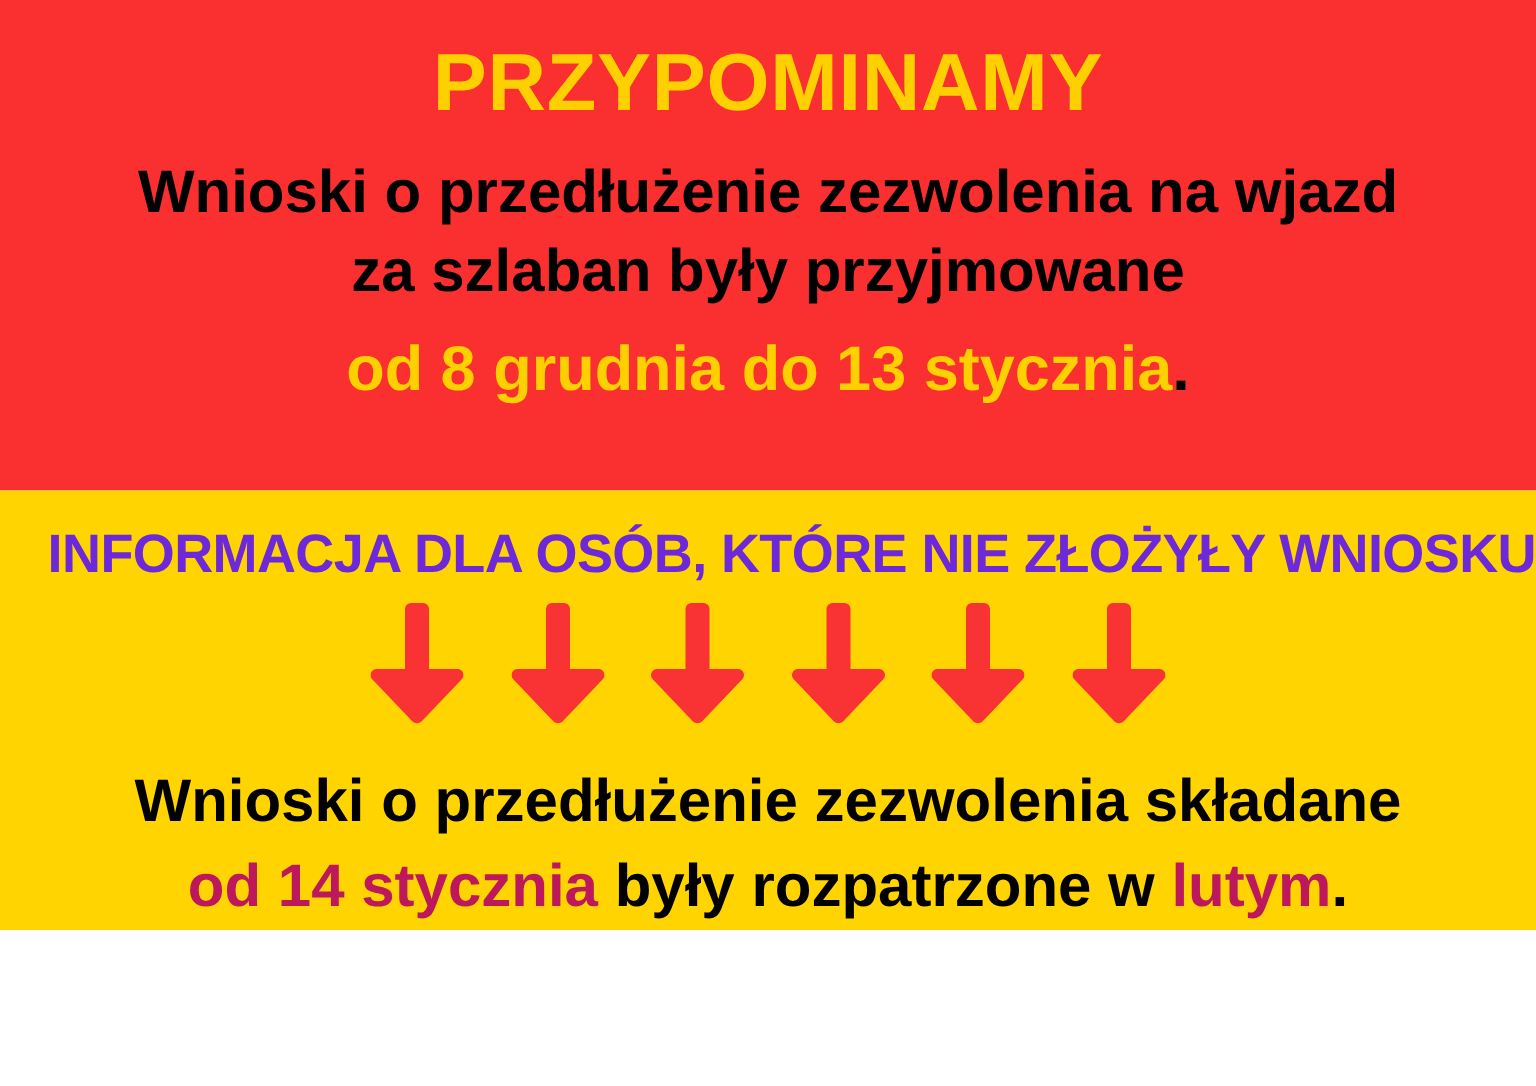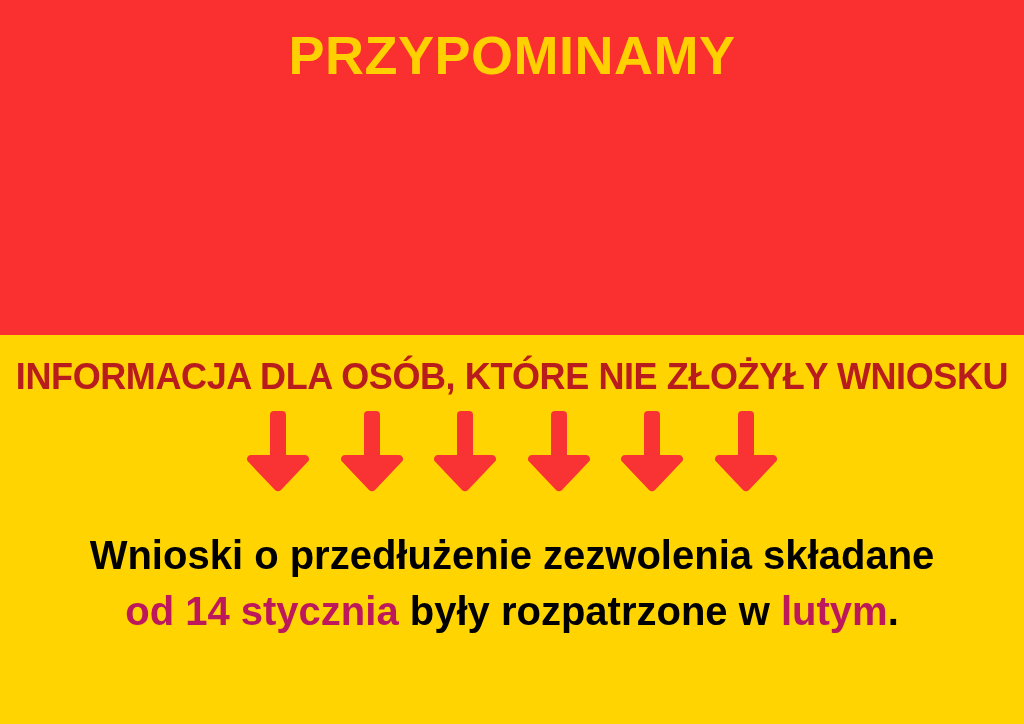--- a/index.html
+++ b/index.html
@@ -8,21 +8,21 @@
   html, body {
     width: 1024px;
     height: 724px;
     overflow: hidden;
     font-family: "Liberation Sans", "DejaVu Sans", sans-serif;
   }
 
   #poster {
     position: relative;
     width: 1024px;
-    height: 724px;
+    height: 620px;
     display: flex;
     flex-direction: column;
   }
 
   
   .red-section {
     position: relative;
     width: 100%;
     height: 335px;
     background: #FA3030;
@@ -71,26 +71,26 @@
     width: 100%;
     flex: 1 1 auto;
     background: #FFD400;
     display: flex;
     flex-direction: column;
     align-items: center;
   }
 
   .blue-heading {
     margin-top: 22px;
-    color: #b91c1c;
+    color: #6d28d9;
     font-weight: 700;
     font-size: 36px;
     line-height: 1.1;
     letter-spacing: -0.4px;
-    text-align: center;
+    text-align: right;
     white-space: nowrap;
     transform: scaleX(1.0);
     width: 100%;
   }
 
   
   .arrow-row {
     margin-top: 14px;
     width: 530px;
     height: 82px;
@@ -100,21 +100,21 @@
   }
 
   .arrow-icon {
     width: 62px;
     height: 82px;
     display: block;
   }
 
   
   .yellow-body {
-    margin-top: 34px;
+    margin-top: 22px;
     text-align: center;
     color: #000000;
     font-weight: 700;
     font-size: 40px;
     line-height: 1.42;
     width: 980px;
   }
 
   .yellow-line {
     display: block;
@@ -125,20 +125,27 @@
 </style>
 </head>
 <body>
 
 <div id="poster">
 
   <section class="red-section">
 
     <h1 class="headline">PRZYPOMINAMY</h1>
 
+    <div class="red-body">
+      <span class="red-line">Wnioski o przedłużenie zezwolenia na wjazd</span>
+      <span class="red-line">za szlaban były przyjmowane</span>
+      <span class="red-line red-line-3">
+        <span class="gold">od 8 grudnia do 13 stycznia</span><span class="blackdot">.</span>
+      </span>
+    </div>
 
   </section>
 
   <section class="yellow-section">
 
     <h2 class="blue-heading" style="font-size: 36px;">INFORMACJA DLA OSÓB, KTÓRE NIE ZŁOŻYŁY WNIOSKU</h2>
 
     <div class="arrow-row">
 
       <svg class="arrow-icon" viewBox="0 0 62 82">

